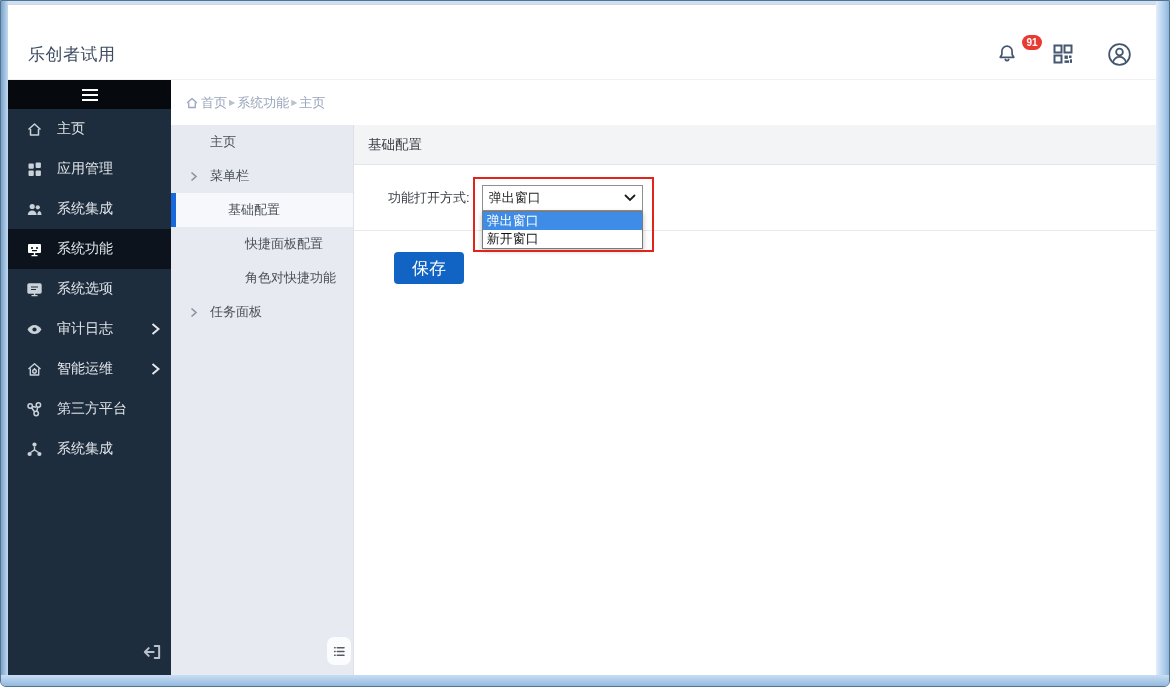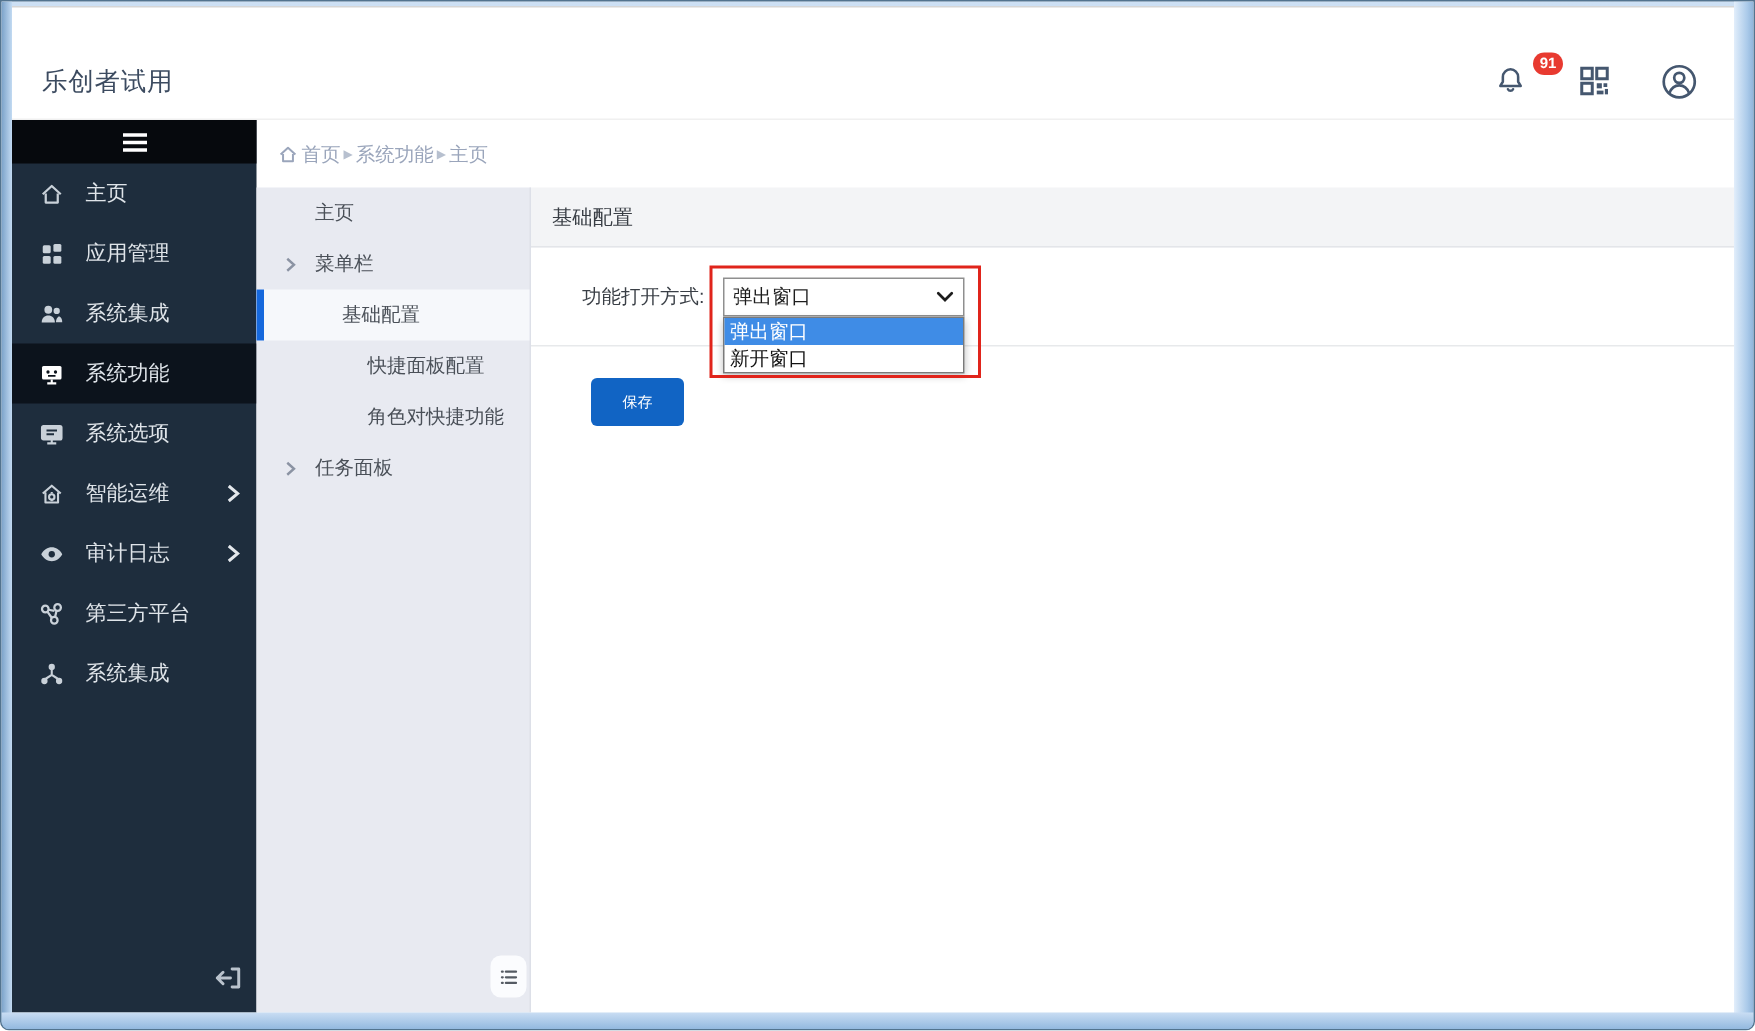--- a/index.html
+++ b/index.html
@@ -81,21 +81,21 @@
   .select-box .sval { flex:1; }
   .options { position:absolute; top:26px; left:0; width:161px; background:#fff;
     border:1px solid #7a7a7a; box-shadow:0 2px 5px rgba(0,0,0,.25); z-index:3; }
   .option { height:18px; display:flex; align-items:center; padding-left:4px;
     font-size:13px; color:#111; cursor:pointer; }
   .option.highlight { background:#3f8ce6; color:#fff; }
   .red-annotation { position:absolute; left:-9px; top:-8px; width:181px; height:75px;
     border:2px solid #e0241b; z-index:5; pointer-events:none; }
   .btn-section { padding:21px 0 0 40px; }
   .save-btn { background:#1164c4; color:#fff; border:none; border-radius:4px;
-    min-width:62px; height:32px; font-size:10px; font-family:inherit; cursor:pointer; padding:0 18px; }
+    min-width:62px; height:32px; font-size:17px; font-family:inherit; cursor:pointer; padding:0 18px; }
 
   svg { display:block; }
 </style>
 </head>
 <body>
 
 <div class="window">
   <div class="frame-left"></div>
   <div class="frame-right"></div>
   <div class="frame-bottom"></div>
@@ -206,42 +206,42 @@
               <path d="M5 6h7M5 8.5h5" stroke="#1e2d3d" stroke-width="1.2"></path>
               <path d="M8.5 12v2M5.5 14.6h6"></path>
             </svg>
           </span>
           <span class="nlabel">系统选项</span>
         </div>
 
 
         <div class="nav-item">
           <span class="nicon">
+            <svg width="17" height="17" viewBox="0 0 17 17" fill="none">
+              <path d="M1.5 8.5C3.3 5.4 5.7 3.9 8.5 3.9s5.2 1.5 7 4.6c-1.8 3.1-4.2 4.6-7 4.6s-5.2-1.5-7-4.6z" fill="#c9d1d9"></path>
+              <circle cx="8.5" cy="8.5" r="2.1" fill="#1e2d3d"></circle>
+            </svg>
+          </span>
+          <span class="nlabel">审计日志</span>
+          <span class="nav-chev">
+            <svg width="9" height="12" viewBox="0 0 9 12" fill="none" stroke="#e4e8ec" stroke-width="2">
+                <polyline points="1.5 1, 7.5 6, 1.5 11"></polyline>
+              </svg>
+          </span>
+        </div>
+
+        <div class="nav-item">
+          <span class="nicon">
             <svg width="17" height="17" viewBox="0 0 17 17" fill="none" stroke="#c9d1d9" stroke-width="1.4" stroke-linejoin="round">
               <path d="M2.5 8 8.5 2.8 14.5 8M4.3 7.4V14h8.4V7.4"></path>
               <circle cx="8.5" cy="10.3" r="1.8"></circle>
                 <path d="M8.5 8v-1M8.5 12.2v1"></path>
             </svg>
           </span>
           <span class="nlabel">智能运维</span>
-          <span class="nav-chev">
-            <svg width="9" height="12" viewBox="0 0 9 12" fill="none" stroke="#e4e8ec" stroke-width="2">
-                <polyline points="1.5 1, 7.5 6, 1.5 11"></polyline>
-              </svg>
-          </span>
-        </div>
-
-        <div class="nav-item">
-          <span class="nicon">
-            <svg width="17" height="17" viewBox="0 0 17 17" fill="none">
-              <path d="M1.5 8.5C3.3 5.4 5.7 3.9 8.5 3.9s5.2 1.5 7 4.6c-1.8 3.1-4.2 4.6-7 4.6s-5.2-1.5-7-4.6z" fill="#c9d1d9"></path>
-              <circle cx="8.5" cy="8.5" r="2.1" fill="#1e2d3d"></circle>
-            </svg>
-          </span>
-          <span class="nlabel">审计日志</span>
           <span class="nav-chev">
             <svg width="9" height="12" viewBox="0 0 9 12" fill="none" stroke="#e4e8ec" stroke-width="2">
                 <polyline points="1.5 1, 7.5 6, 1.5 11"></polyline>
               </svg>
           </span>
         </div>
 
         <div class="nav-item">
           <span class="nicon">
             <svg width="17" height="17" viewBox="0 0 17 17" fill="none" stroke="#c9d1d9" stroke-width="1.5">

